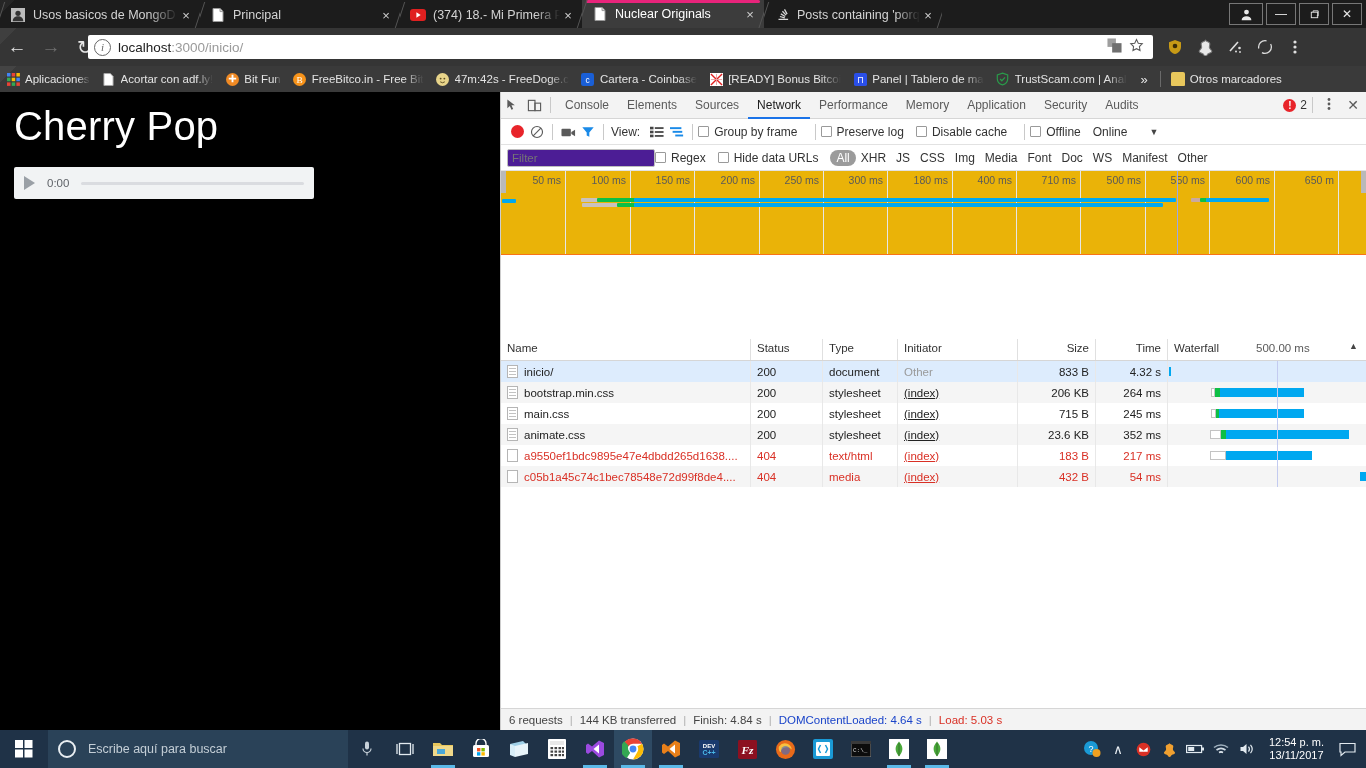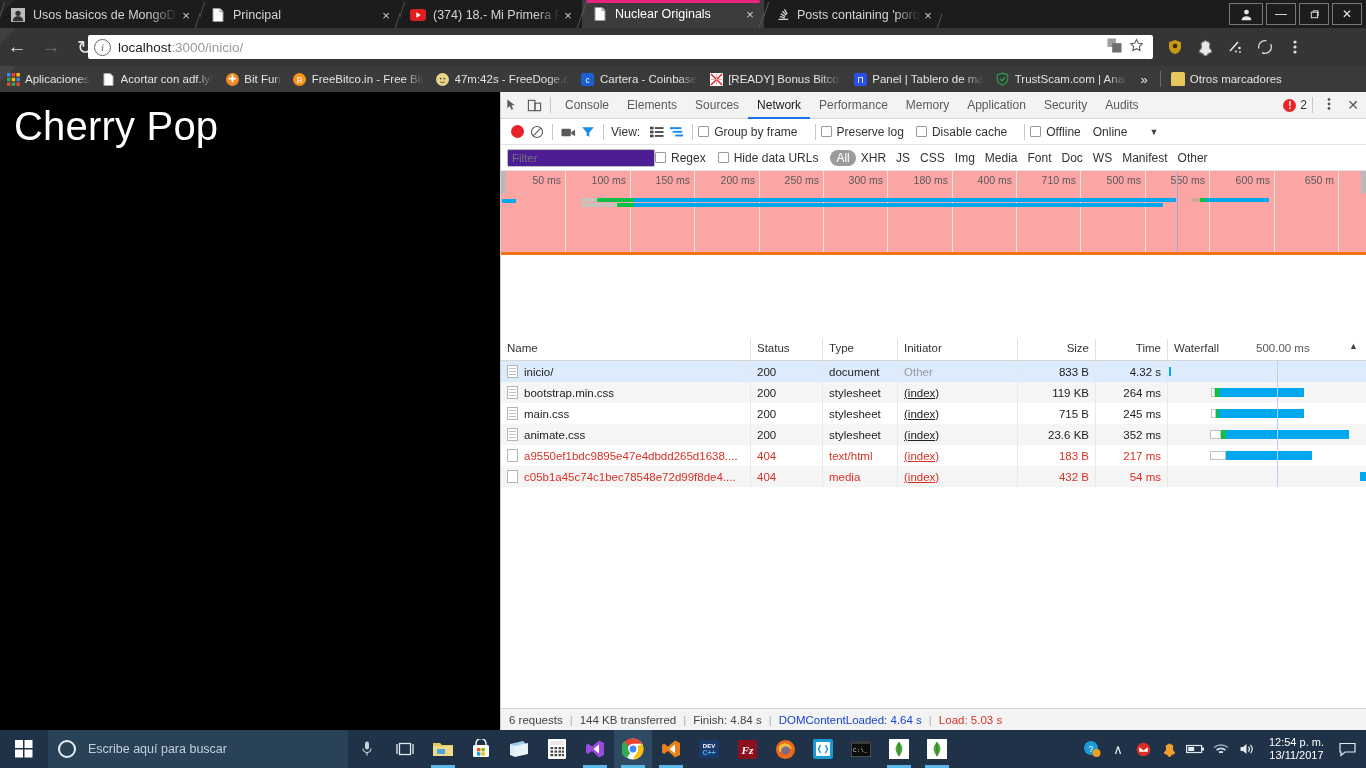--- a/index.html
+++ b/index.html
@@ -134,21 +134,21 @@
   
   #dt-filter { height:26px; border-bottom:1px solid #e2e2e2; display:flex; align-items:center;
                padding:0 6px; font-size:12px; color:#333; }
   #filter-input { width:148px; height:18px; border:1px solid #bdbdbd; border-radius:2px;
                   font-size:11.5px; padding:0 4px; color:#888; outline:none;
                   font-family:"Liberation Sans",sans-serif; background:#4c1d95; }
   .ftype { padding:0 5px; font-size:12px; color:#333; }
   .ftype.sel { background:#9b9b9b; color:#fff; border-radius:9px; padding:1px 6px; }
 
   
-  #dt-overview { height:84px; border-bottom:3px solid #f97316; position:relative; background:#fca5a5; }
+  #dt-overview { height:84px; border-bottom:1px solid #f97316; position:relative; background:#eab308; }
   .ov-grid { position:absolute; top:0; bottom:0; width:1px; background:#e6e6e6; }
   .ov-lbl { position:absolute; top:3px; font-size:10.5px; color:#5a5a5a; transform:translateX(-100%);
             padding-right:4px; white-space:nowrap; }
   .ov-bar { position:absolute; height:4px; border-radius:1px; }
   #ov-handle-l { position:absolute; left:0; top:0; width:5px; height:22px; background:#b9b9b9; }
   #ov-handle-r { position:absolute; top:0; width:5px; height:22px; background:#b9b9b9; }
   #ov-blueline { position:absolute; width:1px; top:0; bottom:0; background:#9aa8e8; }
 
   
   #dt-table { position:absolute; left:0; right:0; top:0; bottom:0; }
@@ -433,20 +433,25 @@
     <div id="bm-overflow">»</div>
     <div class="bm-sep"></div>
     <div class="bm">
       <span class="bm-ic" style="background:#e8c75c;border-radius:2px 2px 1px 1px;"></span>
       <span class="bm-lbl" style="max-width:none;-webkit-mask-image:none;mask-image:none;">Otros marcadores</span>
     </div>
   </div>
 
   <div id="page">
     <h1 id="page-h1">Cherry Pop</h1>
+    <div id="audio-player">
+      <span id="play-btn"></span>
+      <span id="audio-time">0:00</span>
+      <span id="audio-track"></span>
+    </div>
   </div>
 
   <div id="devtools">
 
     <div id="dt-tabbar">
       <div class="dt-iconbtn">
         <svg width="15" height="15" viewBox="0 0 16 16">
             <path d="M2.5 1.5v9.5l2.6-2.6 1.8 4 1.8-.8-1.8-3.9h3.6z" fill="#5a5a5a"></path>
           </svg>
       </div>
@@ -663,21 +668,21 @@
               <div class="td" style="flex:0 0 72px;">
                 <span class="">200</span>
               </div>
               <div class="td" style="flex:0 0 75px;">
                 <span class="">stylesheet</span>
               </div>
               <div class="td" style="flex:0 0 120px;">
                 <span class="" style="text-decoration:underline;">(index)</span>
               </div>
               <div class="td num" style="flex:0 0 78px;">
-                <span class="">119 KB</span>
+                <span class="">206 KB</span>
               </div>
               <div class="td num" style="flex:0 0 72px;">
                 <span class="">264 ms</span>
               </div>
               <div class="td wf-cell">
                 <div class="wf-bar wf-wait" style="left: 42.785px; width: 3.98px;"></div>
                 <div class="wf-bar wf-green" style="left: 46.765px; width: 5.174px;"></div>
                 <div class="wf-bar wf-blue" style="left: 51.939px; width: 83.58px;"></div>
                 <div class="wf-line" style="left: 109.45px;"></div>
               </div>

